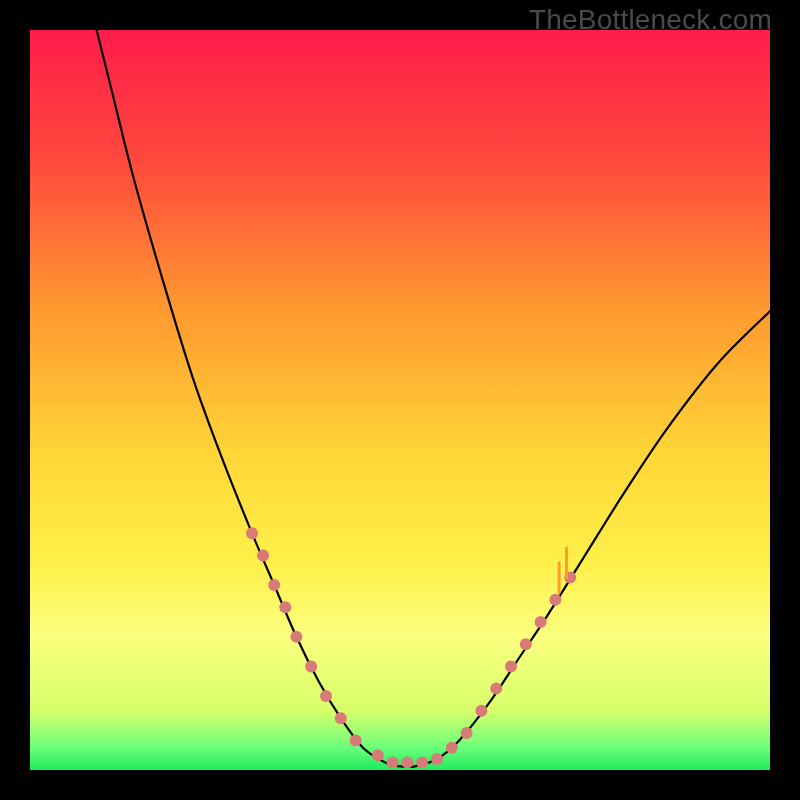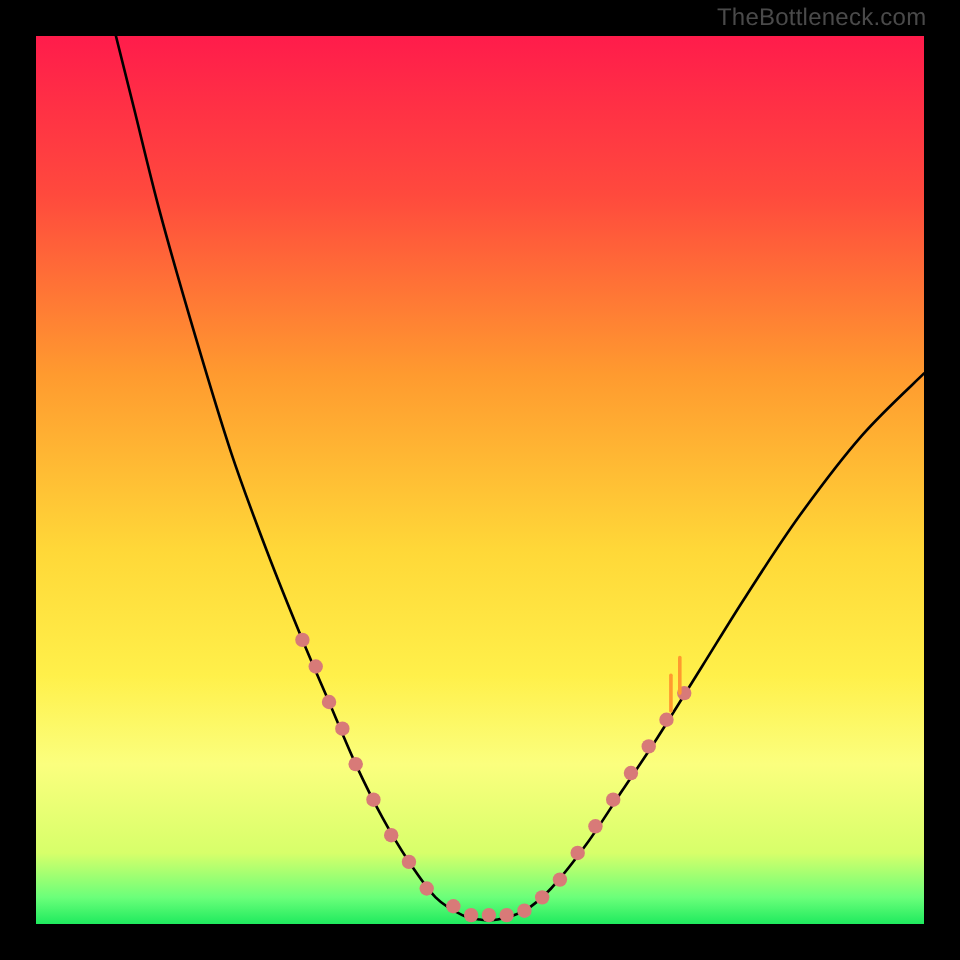--- a/index.html
+++ b/index.html
@@ -24,21 +24,21 @@
     top: 30px;
     left: 30px;
     width: 740px;
     height: 740px;
     
   }
   .watermark {
     position: absolute;
     right: 28px;
     color: #4a4a4a;
-    font-size: 20px;
+    font-size: 28px;
     font-weight: 400;
     letter-spacing: 0.2px;
     top: 4px;
   }
   svg.curve {
     position: absolute;
     top: 30px;
     left: 30px;
     width: 740px;
     height: 740px;

